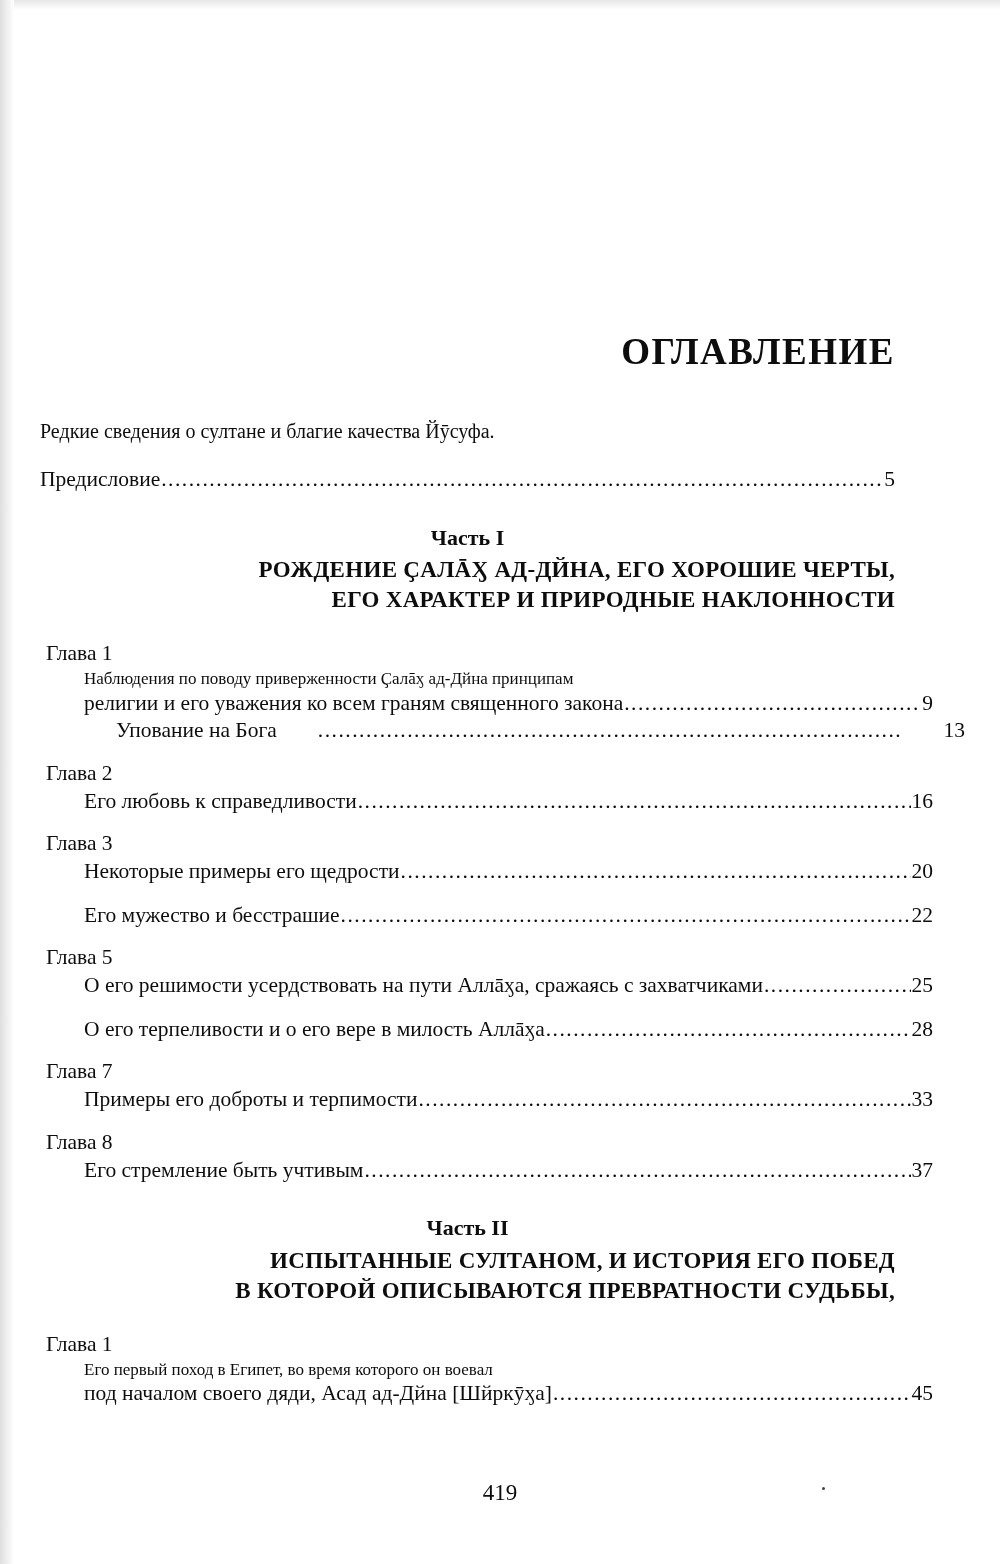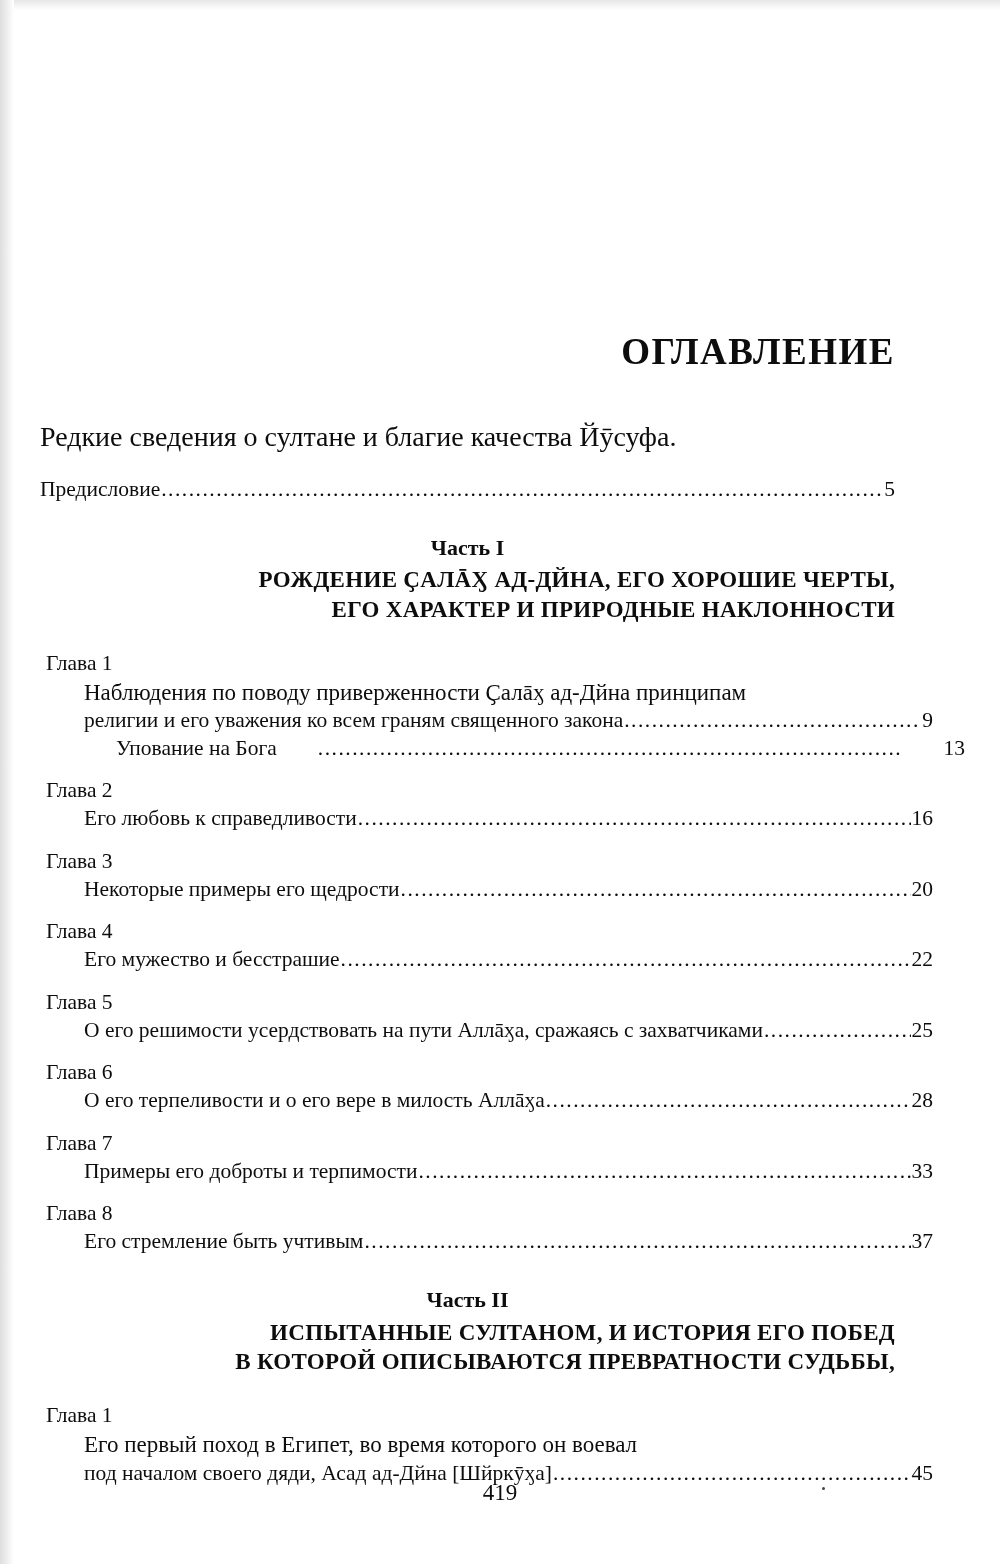--- a/index.html
+++ b/index.html
@@ -23,21 +23,21 @@
     width: 855px;
   }
   .toc-title {
     text-align: right;
     font-size: 37px;
     font-weight: bold;
     letter-spacing: 1.5px;
     margin: 0 0 46px 0;
   }
   .lead-line {
-    font-size: 28px;
+    font-size: 20px;
     margin: 0 0 22px 0;
     line-height: 1.25;
   }
   .entry {
     display: flex;
     align-items: baseline;
     font-size: 21.5px;
     line-height: 1.28;
     width: 100%;
   }
@@ -81,21 +81,21 @@
     margin: 0 0 2px 0;
   }
   .chapter-entry {
     padding-left: 38px;
   }
   .chapter-entry.indent2 {
     padding-left: 70px;
     gap: 40px;
   }
   .wrap-line {
-    font-size: 23px;
+    font-size: 17px;
     line-height: 1.28;
     padding-left: 38px;
   }
   .page-number {
     position: absolute;
     left: 0;
     right: 0;
     top: 1480px;
     text-align: center;
     font-size: 23px;
@@ -178,39 +178,37 @@
     <div class="chapter-block">
       <div class="chapter-name">Глава 3</div>
       <div class="entry chapter-entry">
         <span class="label">Некоторые примеры его щедрости</span>
         <span class="dots">......................................................................................................................</span>
         <span class="page-no">20</span>
       </div>
     </div>
 
     <div class="chapter-block">
-      <div class="chapter-name">Глава 4</div>
       <div class="entry chapter-entry">
         <span class="label">Его мужество и бесстрашие</span>
         <span class="dots">......................................................................................................................</span>
         <span class="page-no">22</span>
       </div>
     </div>
 
     <div class="chapter-block">
       <div class="chapter-name">Глава 5</div>
       <div class="entry chapter-entry">
         <span class="label">О его решимости усердствовать на пути Аллāӽа, сражаясь с захватчиками</span>
         <span class="dots">......................................................................................................................</span>
         <span class="page-no">25</span>
       </div>
     </div>
 
     <div class="chapter-block">
-      <div class="chapter-name">Глава 6</div>
       <div class="entry chapter-entry">
         <span class="label">О его терпеливости и о его вере в милость Аллāӽа</span>
         <span class="dots">......................................................................................................................</span>
         <span class="page-no">28</span>
       </div>
     </div>
 
     <div class="chapter-block">
       <div class="chapter-name">Глава 7</div>
       <div class="entry chapter-entry">

